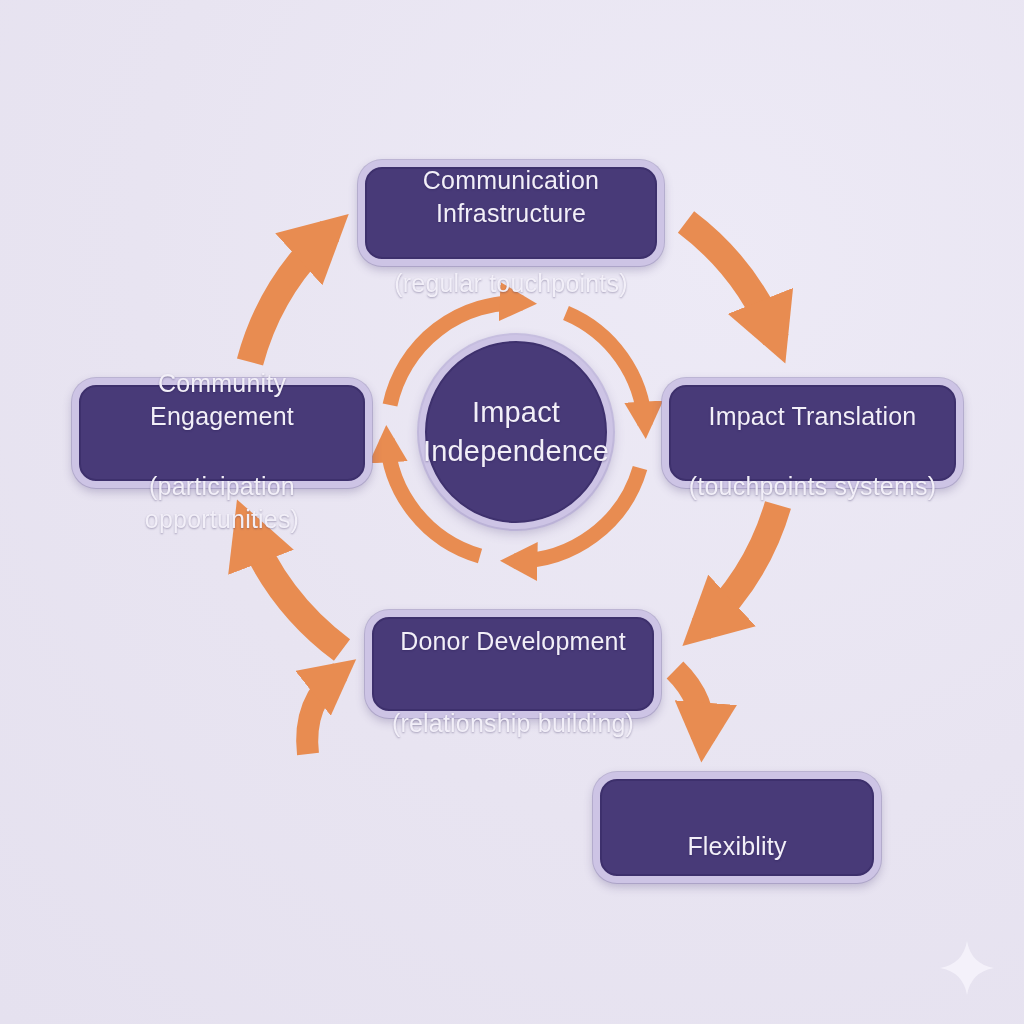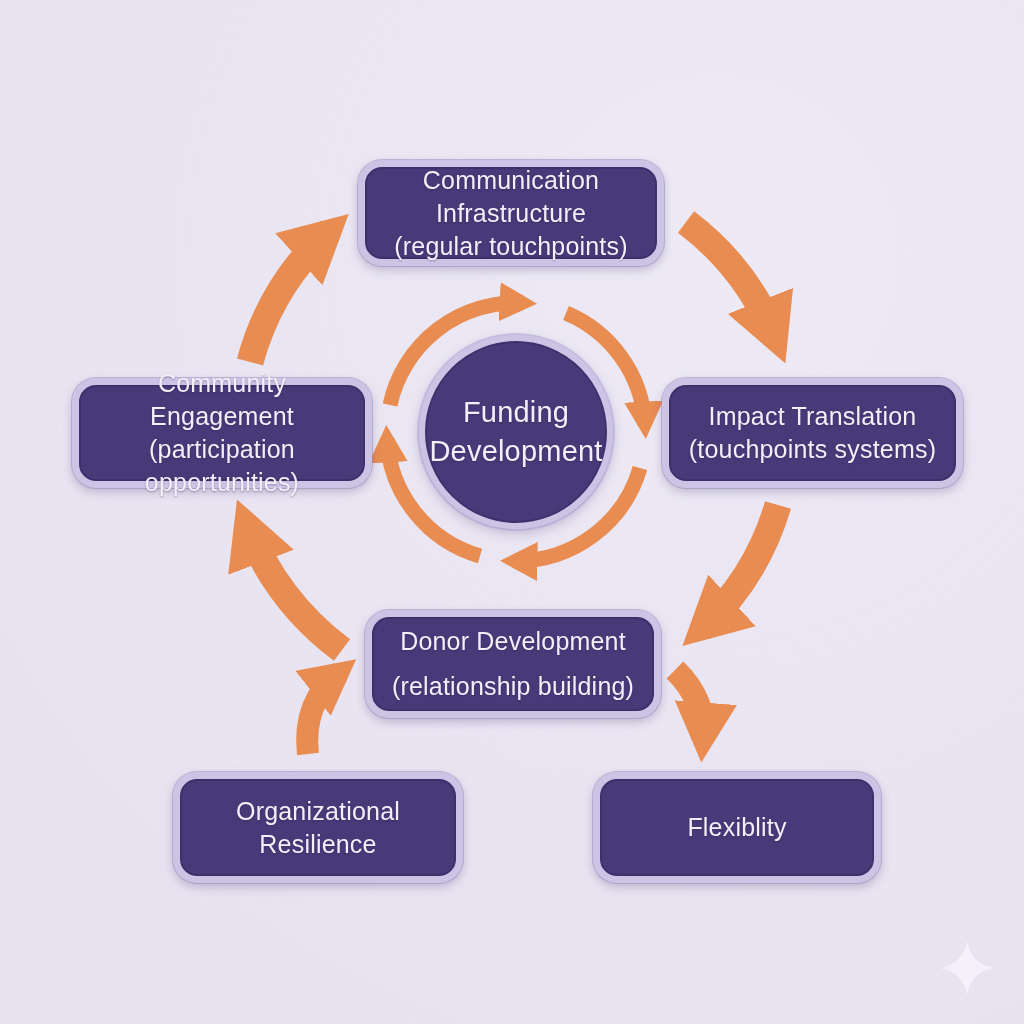--- a/index.html
+++ b/index.html
@@ -20,21 +20,21 @@
     background:var(--node-fill);
     border:7px solid var(--node-border);
     border-radius:24px;
     color:var(--text);text-align:center;
     font-size:25px;line-height:1.32;letter-spacing:.2px;
     padding:8px 12px;box-sizing:border-box;
     box-shadow:0 0 0 1px rgba(140,128,180,.45), 0 4px 10px rgba(85,72,130,.30),
                inset 0 0 0 2px rgba(52,40,98,.55);
     text-shadow:0 1px 2px rgba(40,30,80,.35);
   }
-  .node .line{display:block;}
+  .node .line{display:block;margin-top:37px;}
   .center-circle{
     position:absolute;left:419px;top:335px;width:194px;height:194px;
     border-radius:50%;
     background:var(--node-fill);
     border:6px solid var(--node-border);
     box-shadow:0 0 0 2px rgba(170,158,210,.5), 0 4px 12px rgba(85,72,130,.30),
                inset 0 0 0 2px rgba(52,40,98,.5);
     display:flex;align-items:center;justify-content:center;text-align:center;
     color:var(--text);font-size:29px;line-height:1.35;letter-spacing:.2px;
     text-shadow:0 1px 2px rgba(40,30,80,.35);
@@ -69,21 +69,21 @@
     <path class="arrow" d="M 308 754 Q 302 702 340 672" stroke-width="22" marker-end="url(#ah)"></path>
     <path class="arrow" d="M 675 670 Q 706 700 703 740" stroke-width="24" marker-end="url(#ah)"></path>
 
     <path class="arrow" d="M 390 405 A 129 129 0 0 1 523 303" stroke-width="15" marker-end="url(#ah)"></path>
     <path class="arrow" d="M 566 313 A 129 129 0 0 1 645 425" stroke-width="15" marker-end="url(#ah)"></path>
     <path class="arrow" d="M 640 468 A 129 129 0 0 1 514 561" stroke-width="15" marker-end="url(#ah)"></path>
     <path class="arrow" d="M 480 556 A 129 129 0 0 1 387 439" stroke-width="15" marker-end="url(#ah)"></path>
   </svg>
 
   <div class="center-circle">
-    <span class="line">Funding Development</span>
+    <span class="line">Impact Independence</span>
   </div>
 
   <div class="node n-communication">
     <span class="line">Communication Infrastructure</span>
     <span class="line">(regular touchpoints)</span>
   </div>
 
   <div class="node n-impact">
     <span class="line">Impact Translation</span>
     <span class="line">(touchpoints systems)</span>
@@ -92,23 +92,20 @@
   <div class="node n-donor">
     <span class="line">Donor Development</span>
     <span class="line">(relationship building)</span>
   </div>
 
   <div class="node n-community">
     <span class="line">Community Engagement</span>
     <span class="line">(participation opportunities)</span>
   </div>
 
-  <div class="node n-resilience">
-    <span class="line">Organizational Resilience</span>
-  </div>
 
   <div class="node n-flexibility">
     <span class="line">Flexiblity</span>
   </div>
 
   <svg class="sparkle" viewBox="0 0 54 54">
     <path d="M27 0 Q31 23 54 27 Q31 31 27 54 Q23 31 0 27 Q23 23 27 0 Z"></path>
   </svg>
 
 </div>

